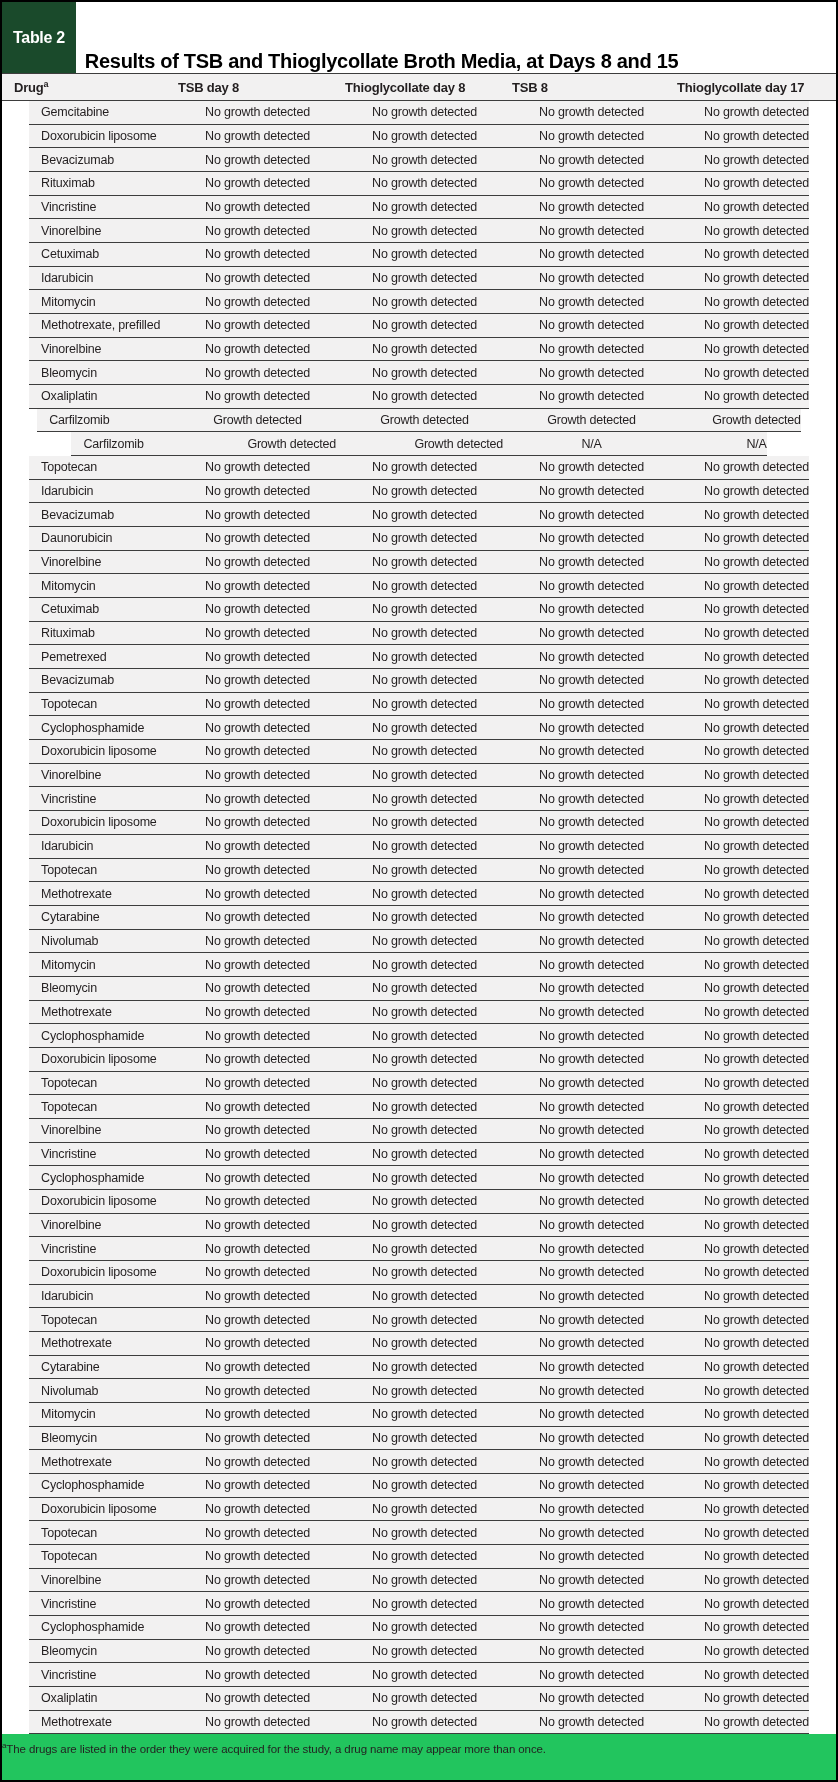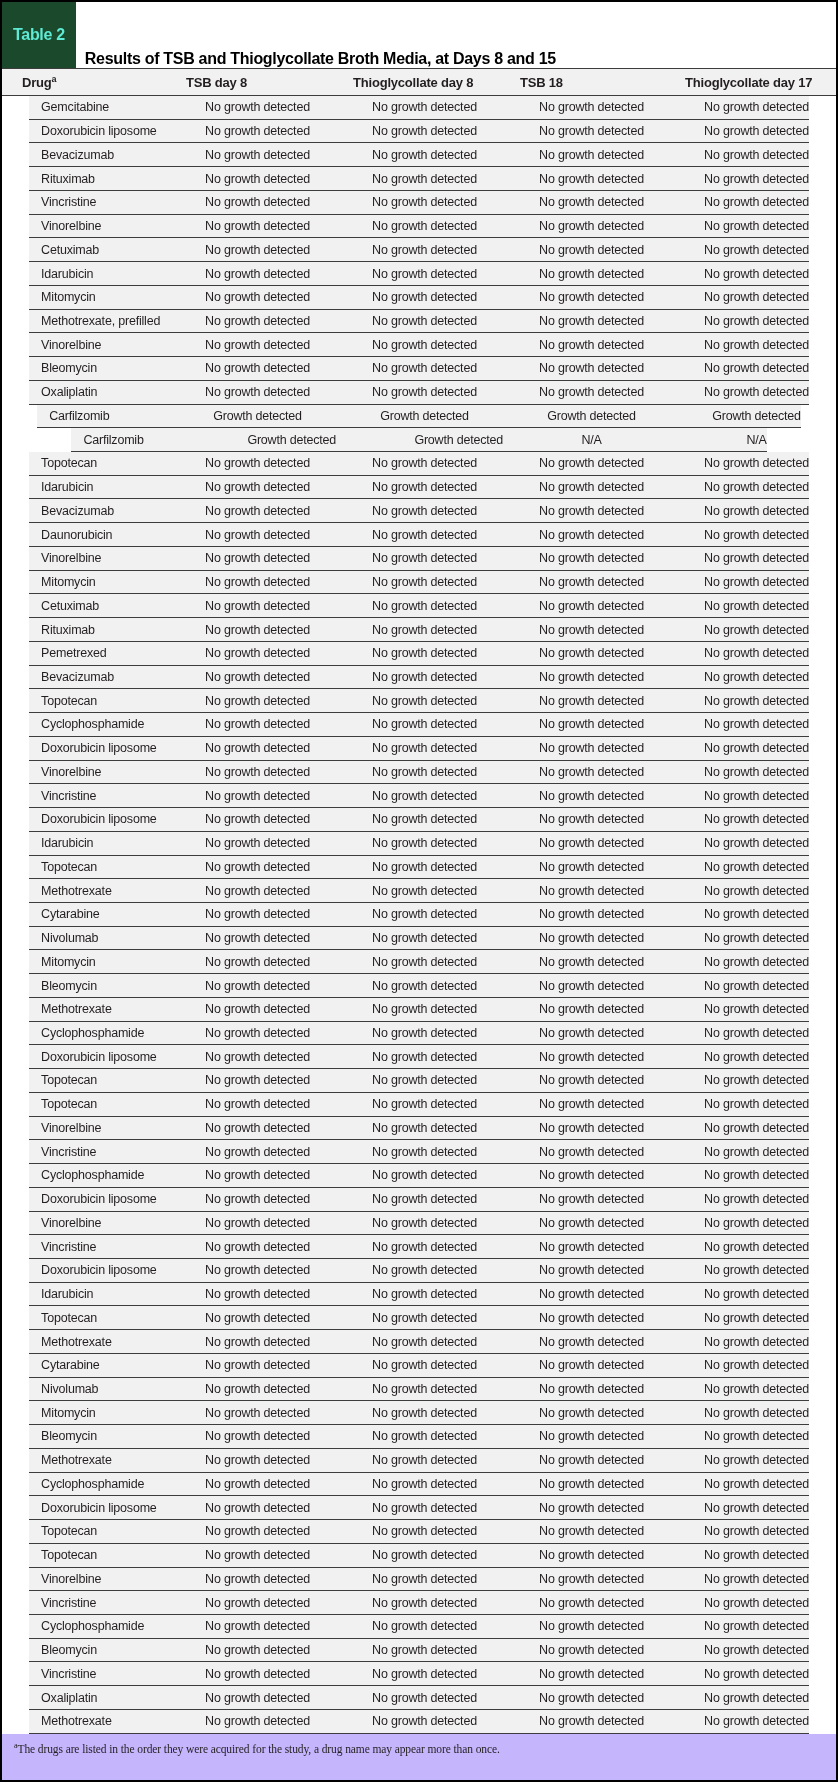--- a/index.html
+++ b/index.html
@@ -28,51 +28,51 @@
   }
   .title-bar {
     flex: 0 0 33px;
     display: flex;
     align-items: stretch;
     background: #ffffff;
     border-bottom: 1px solid var(--line);
   }
   .table-label {
     background: var(--label-bg);
-    color: #5eead4;
+    color: #ffffff;
     font-weight: bold;
     font-size: 16px;
     letter-spacing: -0.3px;
     display: flex;
     align-items: center;
     padding: 0 11px;
   }
   .table-title {
     display: flex;
     align-items: center;
     padding-left: 9px;
     font-weight: bold;
-    font-size: 16px;
+    font-size: 20px;
     letter-spacing: -0.3px;
     color: #000000;
     white-space: nowrap;
     margin-top: 48px;
   }
   .header-row {
     flex: 0 0 27px;
     display: grid;
     grid-template-columns: 164px 167px 167px 165px 1fr;
     align-items: center;
     background: var(--row-bg);
     border-bottom: 1px solid var(--line);
     font-weight: bold;
     font-size: 13px;
     letter-spacing: -0.2px;
   }
-  .header-row .cell { padding-left: 20px; white-space: nowrap; }
+  .header-row .cell { padding-left: 12px; white-space: nowrap; }
   .header-row sup { font-size: 9px; }
   .rows {
     flex: 1 1 auto;
     display: flex;
     flex-direction: column;
     min-height: 0;
     align-items: center;
   }
   .row {
     flex: 1 1 0;
@@ -80,44 +80,43 @@
     grid-template-columns: 164px 167px 167px 165px 1fr;
     align-items: center;
     background: var(--row-bg);
     border-bottom: 1px solid var(--line);
     font-size: 12.5px;
     letter-spacing: -0.2px;
   }
   .cell { padding-left: 12px; white-space: nowrap; overflow: hidden; }
   .footnote {
     flex: 0 0 46px;
-    background: #c4b5fd;
-    padding: 6px 12px 0 12px;
+    background: #22c55e;
+    padding: 6px 12px 0 0;
     font-size: 11.5px;
     letter-spacing: -0.1px;
     line-height: 1.45;
-    font-family: Liberation Serif, serif;
   }
   .footnote sup { font-size: 8px; }
 </style>
 </head>
 <body>
 
 <div class="table-wrap">
 
   <div class="title-bar">
     <div class="table-label">Table 2</div>
     <div class="table-title">Results of TSB and Thioglycollate Broth Media, at Days 8 and 15</div>
   </div>
 
   <div class="header-row">
     <div class="cell"><span>Drug</span><sup>a</sup></div>
     <div class="cell">TSB day 8</div>
     <div class="cell">Thioglycollate day 8</div>
-    <div class="cell">TSB 18</div>
+    <div class="cell">TSB 8</div>
     <div class="cell">Thioglycollate day 17</div>
   </div>
 
   <div class="rows">
       <div class="row">
         <span class="cell">Gemcitabine</span>
         <span class="cell">No growth detected</span>
         <span class="cell">No growth detected</span>
         <span class="cell">No growth detected</span>
         <span class="cell">No growth detected</span>

